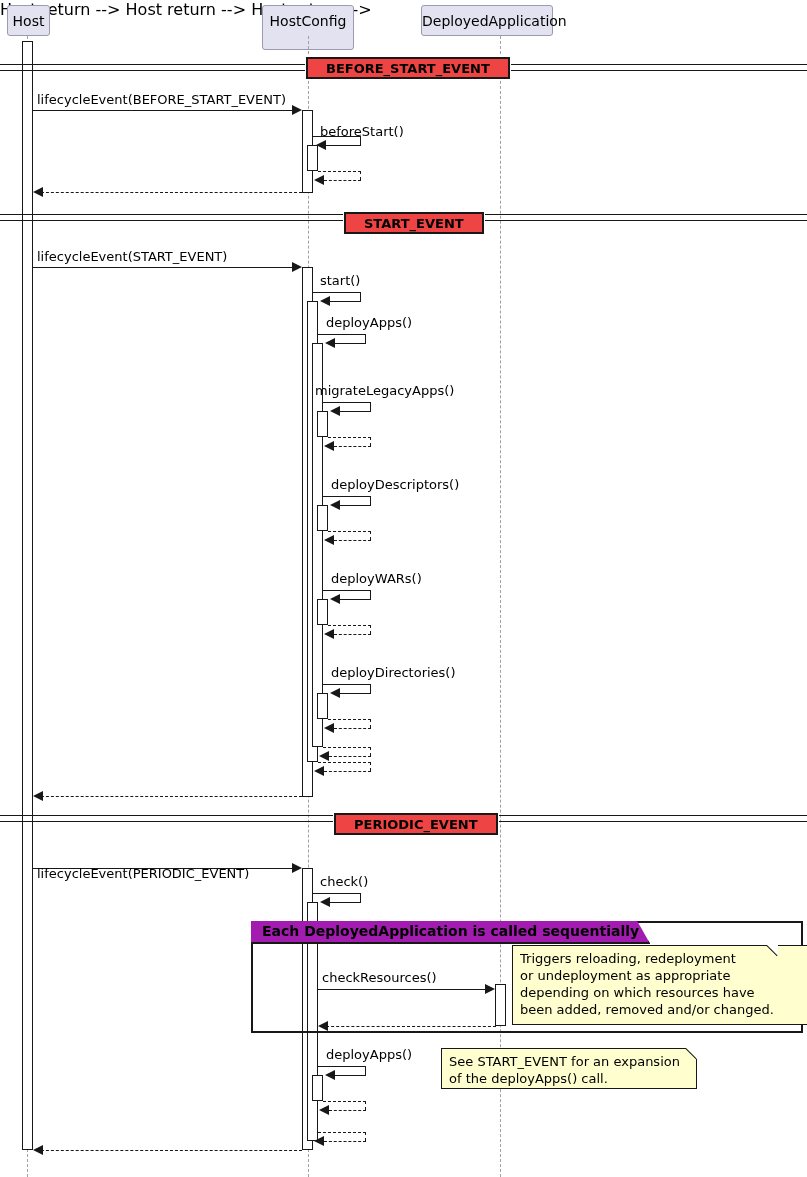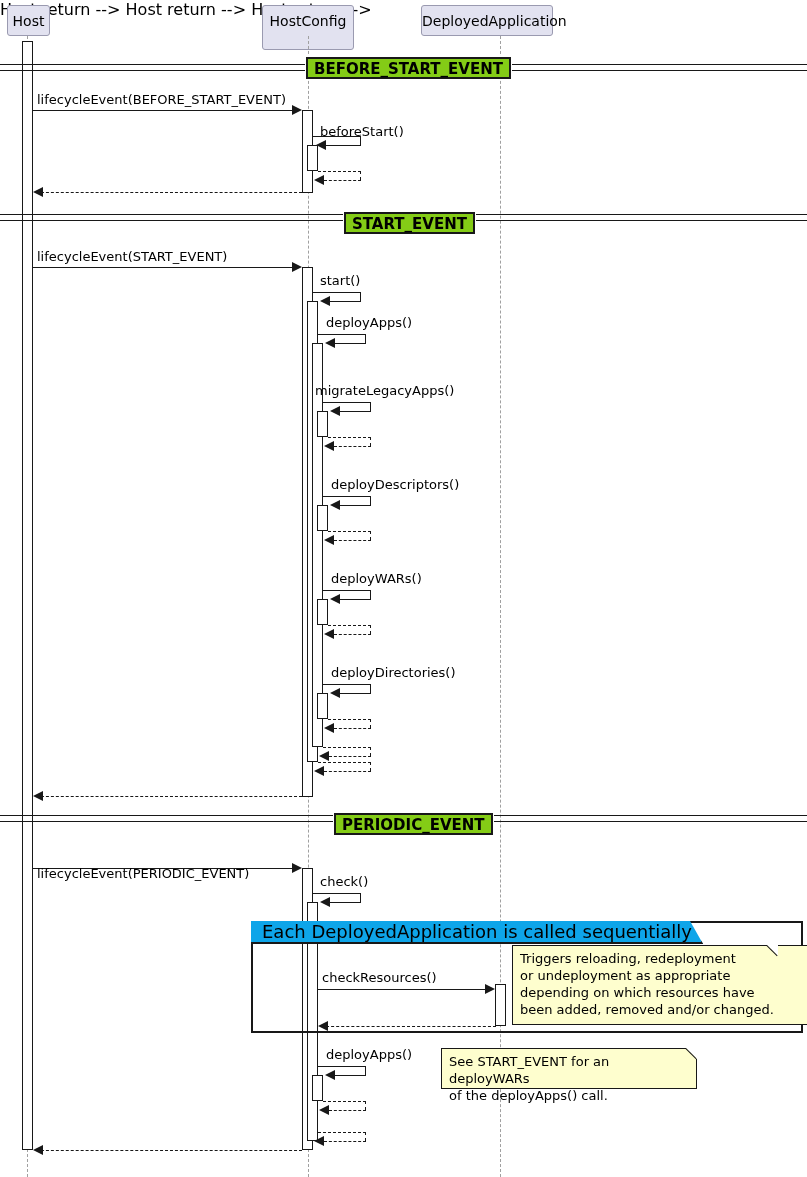--- a/index.html
+++ b/index.html
@@ -52,29 +52,29 @@
   .divider-rail {
     position: absolute;
     left: 0;
     width: 807px;
     height: 0;
     border-top: 1px solid #181818;
   }
   .divider-label {
     position: absolute;
     box-sizing: border-box;
-    background: #84cc16;
+    background: #ef4444;
     border: 2px solid #181818;
     outline: 1px solid #FFFFFF;
     color: #000000;
-    font-size: 15px;
+    font-size: 13px;
     font-weight: bold;
     text-align: center;
     white-space: nowrap;
-    padding: 0 6px;
+    padding: 0 18px;
     line-height: 20px;
     z-index: 6;
   }
 
   
   .msg-line {
     position: absolute;
     height: 0;
     border-top: 1px solid #181818;
     z-index: 3;
@@ -119,26 +119,26 @@
   .group-box {
     position: absolute;
     box-sizing: border-box;
     border: 2px solid #181818;
     background: transparent;
     z-index: 7;
   }
   .group-tab {
     position: absolute;
     box-sizing: border-box;
-    background: #0ea5e9;
+    background: #a21caf;
     border-right: 2px solid #181818;
     border-bottom: 2px solid #181818;
     color: #000000;
-    font-size: 18px;
-    font-weight: normal;
+    font-size: 14px;
+    font-weight: bold;
     white-space: nowrap;
     padding: 0 9px 0 11px;
     line-height: 21px;
     z-index: 8;
     clip-path: polygon(0 0, calc(100% - 13px) 0, 100% 100%, 0 100%);
   }
 
   
   .note {
     position: absolute;
@@ -368,21 +368,21 @@
 
   
   <div class="msg-label" style="left:326px; top:1047px;">deployApps()</div>
   <div class="msg-line" style="left:318px; top:1066px; width:48px;"></div>
   <div class="msg-vert" style="left:365px; top:1066px; height:9px;"></div>
   <div class="msg-line" style="left:334px; top:1075px; width:32px;"></div>
   <div class="arrow-left" style="left:325px; top:1070px;"></div>
   <div class="activation" style="left:312px; top:1075px; width:11px; height:26px;"></div>
 
   
-  <div class="note" style="left:441px; top:1048px; width:256px; height:41px;">See START_EVENT for an deployWARs
+  <div class="note" style="left:441px; top:1048px; width:256px; height:41px;">See START_EVENT for an expansion
 of the deployApps() call.</div>
   <div class="note-fold" style="left:686px; top:1048px;"></div>
   <div class="note-fold-edge" style="left:686px; top:1048px;"></div>
 
   
   <div class="msg-line dashed" style="left:323px; top:1101px; width:43px;"></div>
   <div class="msg-vert dashed" style="left:365px; top:1101px; height:9px;"></div>
   <div class="msg-line dashed" style="left:329px; top:1110px; width:37px;"></div>
   <div class="arrow-left" style="left:319px; top:1105px;"></div>
 

